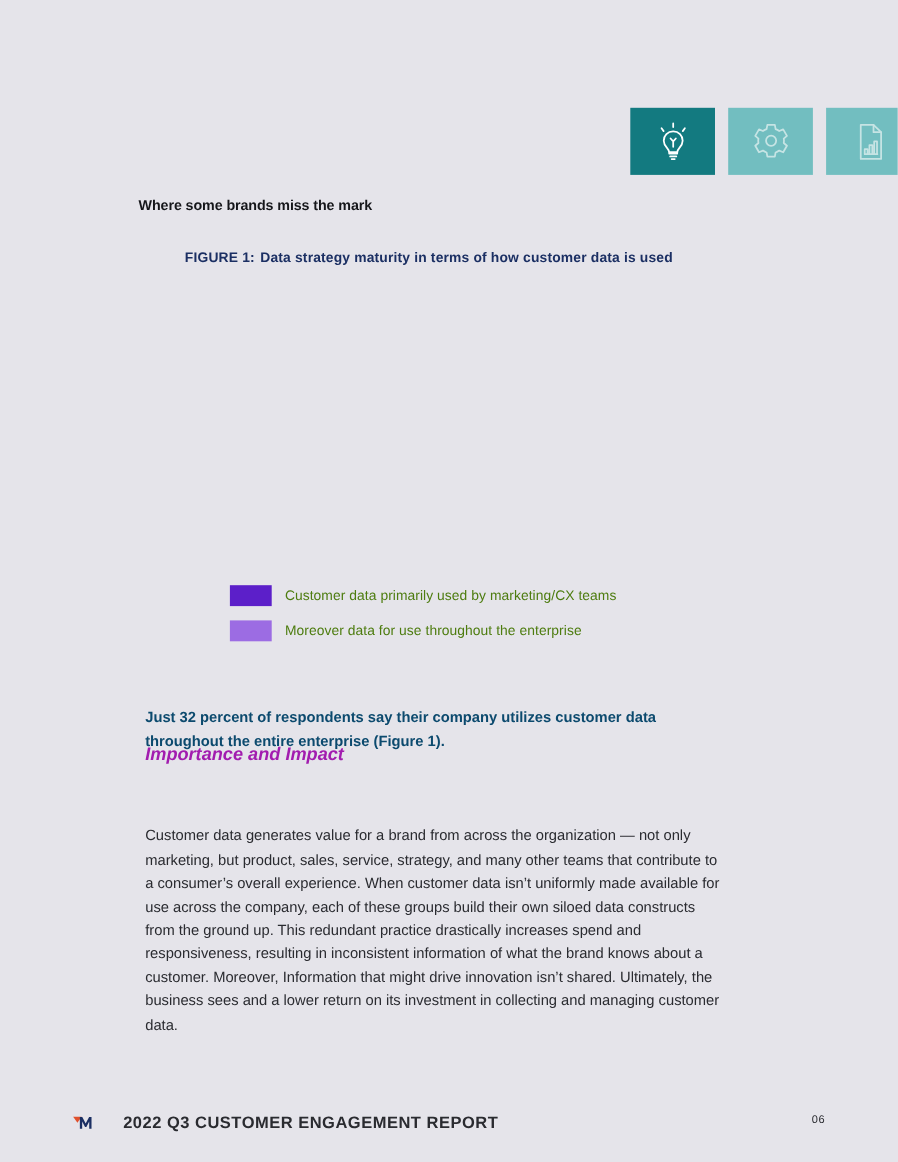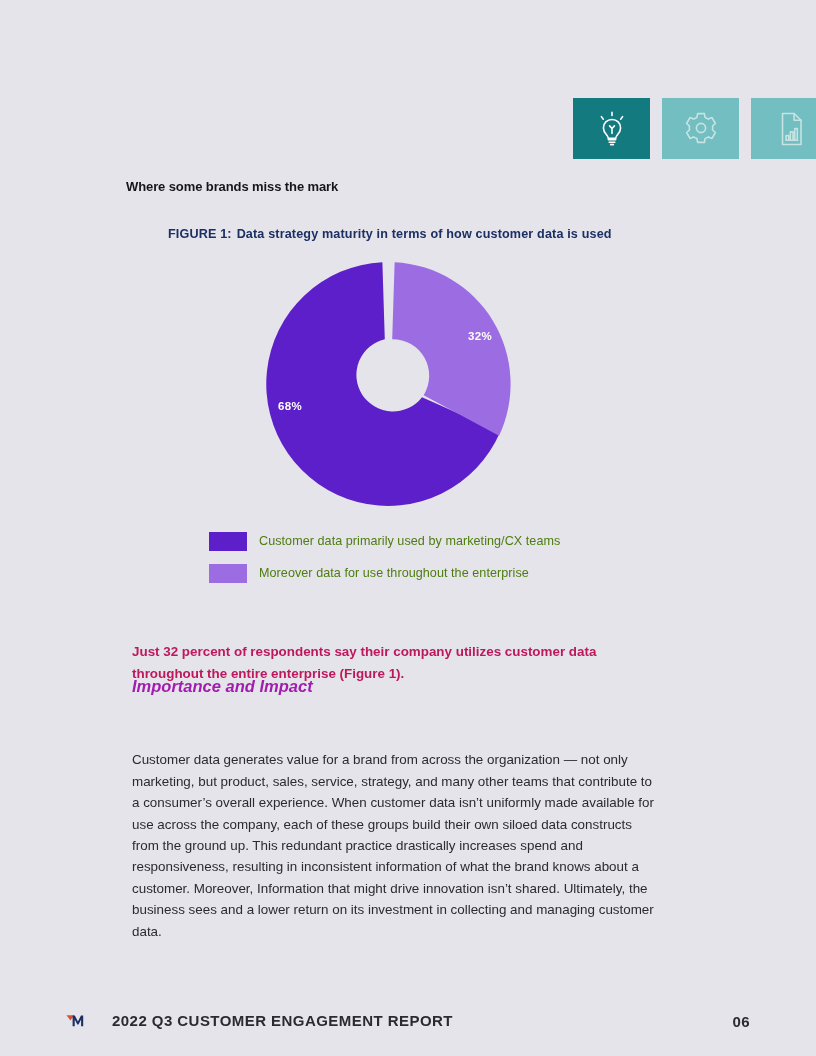--- a/index.html
+++ b/index.html
@@ -117,21 +117,21 @@
 
   
   .lede {
     position: absolute;
     left: 132px;
     top: 628px;
     width: 500px;
     font-size: 13.4px;
     font-weight: 700;
     line-height: 21.5px;
-    color: #be185d;
+    color: #0c4a6e;
   }
   .sec-head {
     position: absolute;
     left: 132px;
     top: 660px;
     font-size: 16.5px;
     font-weight: 700;
     font-style: italic;
     color: #a21caf;
   }
@@ -165,22 +165,22 @@
     margin-left: 20px;
     font-size: 15px;
     font-weight: 700;
     letter-spacing: 0.45px;
     color: #2a2b30;
   }
   .footer-page {
     position: absolute;
     right: 0;
     top: 1px;
-    font-size: 15px;
-    font-weight: 700;
+    font-size: 10px;
+    font-weight: 400;
     letter-spacing: 0.4px;
     color: #2a2b30;
   }
 </style>
 </head>
 <body>
 
 <div class="page">
 
   <div class="tile-strip">
@@ -215,30 +215,20 @@
       </span>
     </div>
   </div>
 
   <h2 class="h-sub">Where some brands miss the mark</h2>
 
   <div class="fig-caption">
     <span class="lbl">FIGURE 1:</span><span>Data strategy maturity in terms of how customer data is used</span>
   </div>
 
-  <div class="donut-wrap">
-    <svg width="256" height="256" viewBox="0 0 256 256">
-
-      <path d="M 126.2 6.1 A 121.9 121.9 0 1 0 238.6 179.6 L 161.6 142.2 A 36.6 36.6 0 1 1 126.2 83.1 Z" fill="#5c1fc9" transform="rotate(-1.8 128 128)"></path>
-
-      <path d="M 130.8 6.1 A 121.9 121.9 0 0 1 240.6 176.3 L 164.0 138.0 A 36.6 36.6 0 0 0 130.8 83.1 Z" fill="#9c6ce3" transform="rotate(1.8 128 128)"></path>
-    </svg>
-    <span class="slice-label s32">32%</span>
-    <span class="slice-label s68">68%</span>
-  </div>
 
   <div class="legend">
     <div class="legend-row">
       <span class="swatch" style="background:#5c1fc9"></span>
       <span class="legend-text">Customer data primarily used by marketing/CX teams</span>
     </div>
     <div class="legend-row">
       <span class="swatch" style="background:#9c6ce3"></span>
       <span class="legend-text">Moreover data for use throughout the enterprise</span>
     </div>

